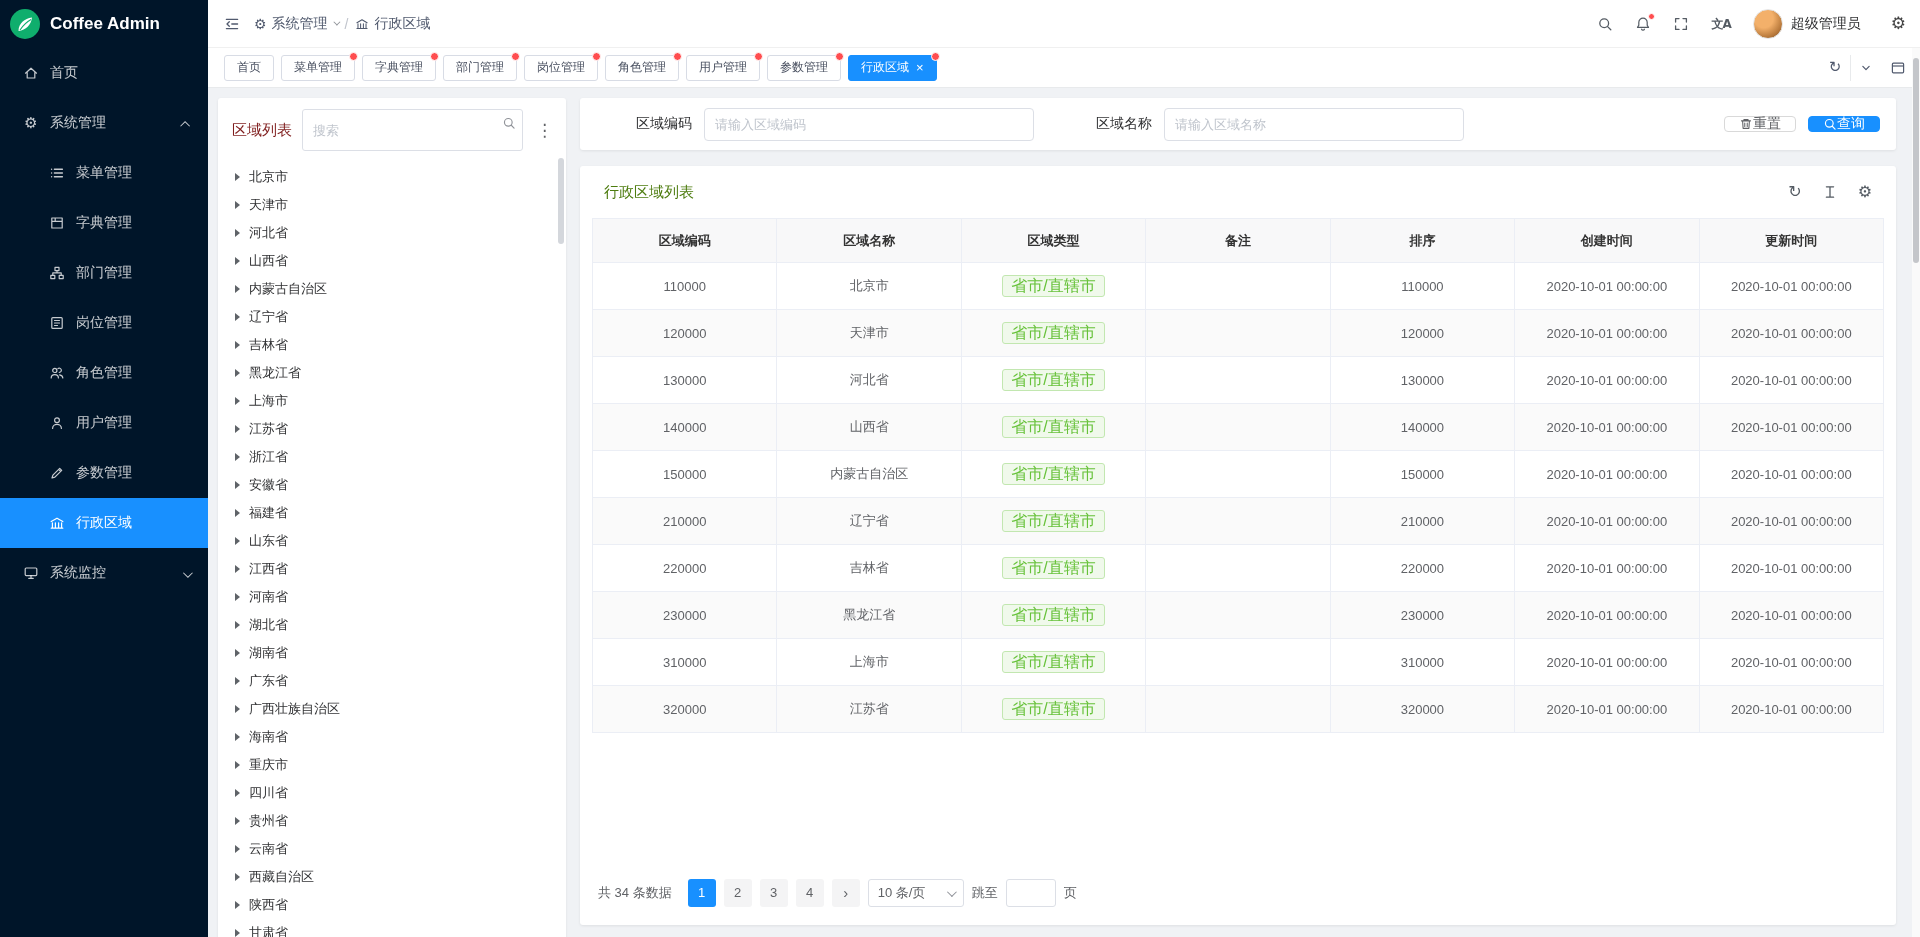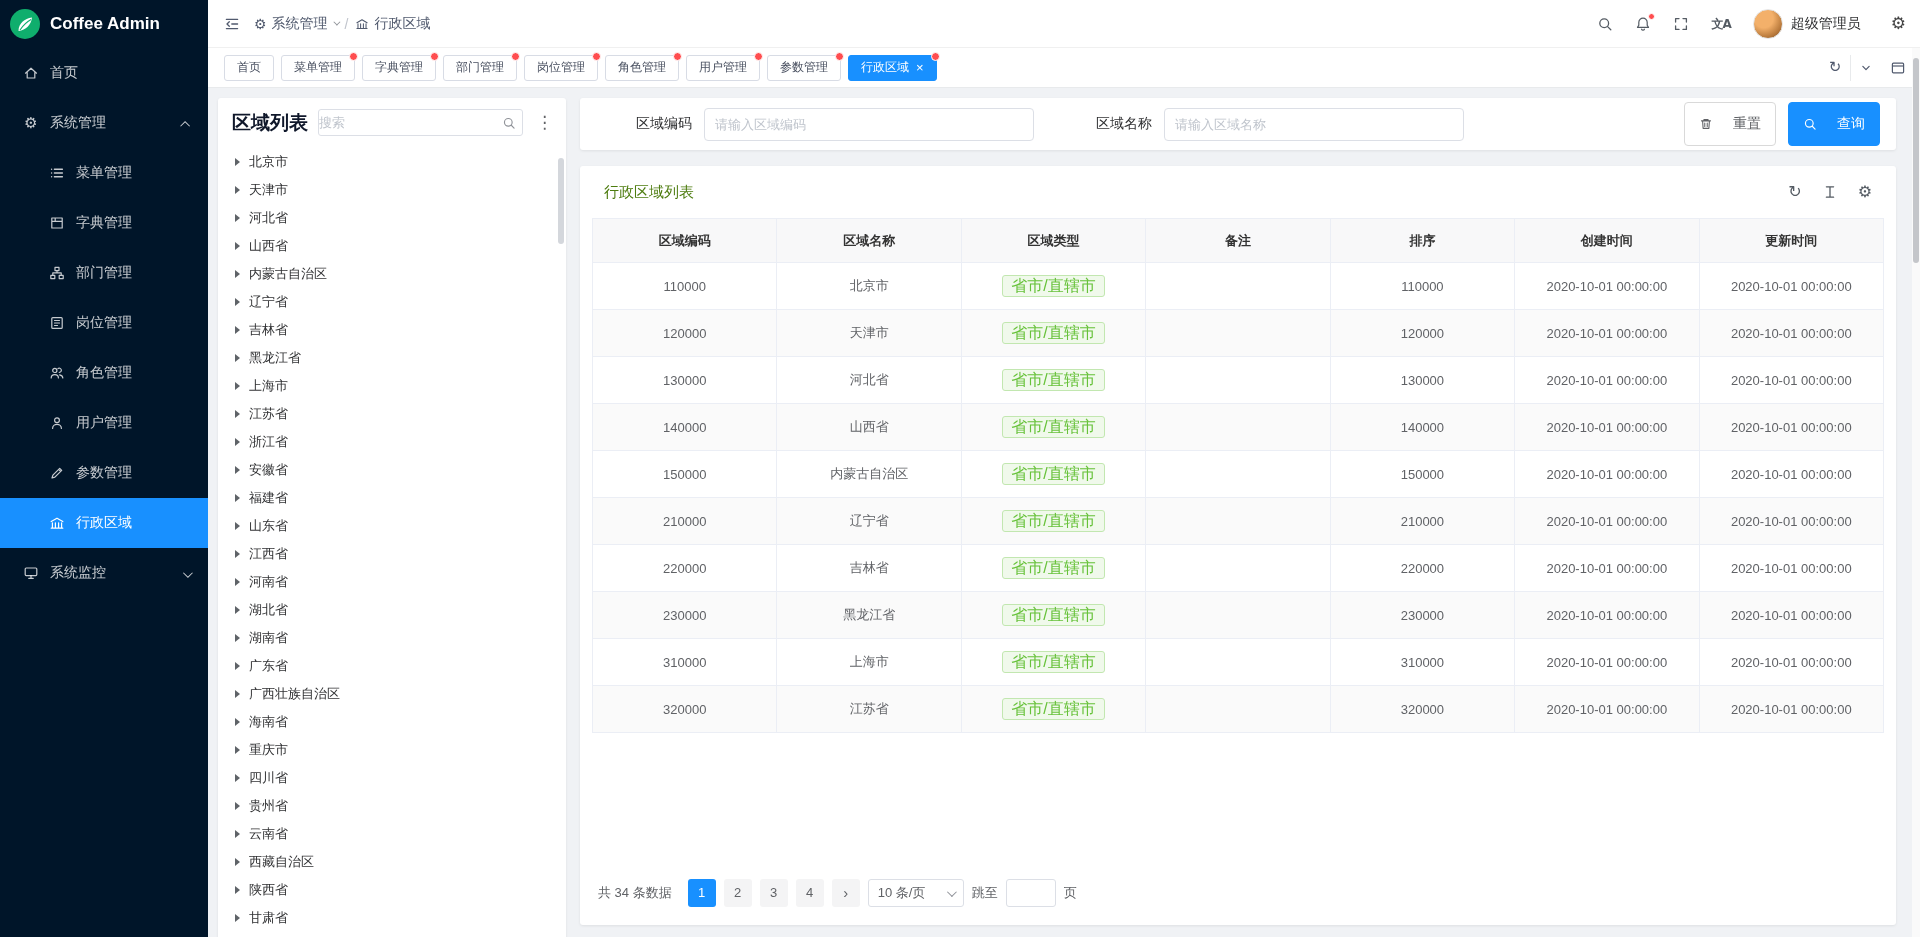--- a/index.html
+++ b/index.html
@@ -56,42 +56,42 @@
   .tool-corner{margin-left:10px;color:#515a6e;cursor:pointer;display:flex;align-items:center}
   .refresh-glyph{font-size:15px}
 
   
   .content{flex:1;display:flex;padding:10px 24px 0 10px;gap:14px;overflow:hidden}
   .card{background:#fff;border-radius:3px;box-shadow:0 1px 3px rgba(0,0,0,.08)}
 
   
   .tree-card{width:348px;flex-shrink:0;position:relative;overflow:hidden;height:calc(100% + 40px)}
   .tree-head{display:flex;align-items:center;padding:11px 10px 9px 14px;gap:10px}
-  .tree-title{font-size:19px;font-weight:bold;white-space:nowrap;color:#0f172a}
+  .tree-title{font-size:15px;font-weight:normal;white-space:nowrap;color:#7f1d1d}
   .tree-search{flex:1;position:relative}
-  .tree-search input{width:100%;height:27px;border:1px solid #dcdfe6;border-radius:3px;padding:0 28px 0 0;font-size:13px;color:#303133;outline:none}
+  .tree-search input{width:100%;height:42px;border:1px solid #dcdfe6;border-radius:3px;padding:0 28px 0 10px;font-size:13px;color:#303133;outline:none}
   .tree-search input::placeholder{color:#bfc4cc}
   .tree-search .s-ic{position:absolute;right:7px;top:7px;color:#909399}
   .dots{color:#606266;font-size:17px;padding:0 3px;cursor:pointer}
   .tree-list{padding:3px 0}
   .tree-item{height:28px;display:flex;align-items:center;padding-left:17px;cursor:pointer;font-size:13px;color:#303133}
   .tcaret{width:0;height:0;border-left:5px solid #5f6368;border-top:4px solid transparent;border-bottom:4px solid transparent;margin-right:9px;flex-shrink:0}
   .tree-scroll{position:absolute;right:2px;top:60px;width:6px;height:86px;border-radius:3px;background:#d4d7dc;cursor:pointer}
 
   
   .right-col{flex:1;display:flex;flex-direction:column;min-width:0}
   .filter-card{height:52px;display:flex;align-items:center;padding:0 16px;flex-shrink:0}
   .fgroup{display:flex;align-items:center;margin-left:40px}
   .fgroup.second{margin-left:62px}
   .fgroup label{font-size:14px;color:#303133;margin-right:12px;white-space:nowrap}
   .fgroup input{width:330px;height:33px;border:1px solid #dcdfe6;border-radius:4px;padding:0 10px;font-size:13px;color:#303133;outline:none}
   .fgroup.second input{width:300px}
   .fgroup input::placeholder{color:#bfc4cc}
   .fbtns{margin-left:auto;display:flex;align-items:center}
-  .btn{height:44px;border-radius:4px;display:inline-flex;align-items:center;gap:20px;padding:0 14px;font-size:14px;cursor:pointer}
+  .btn{height:16px;border-radius:4px;display:inline-flex;align-items:center;gap:0;padding:0 14px;font-size:14px;cursor:pointer}
   .btn-plain{background:#fff;border:1px solid #d9d9d9;color:#606266}
   .btn-primary{background:#1890ff;border:1px solid #1890ff;color:#fff;margin-left:12px}
 
   
   .table-card{margin-top:16px;margin-bottom:12px;flex:1;display:flex;flex-direction:column;padding:0 12px;overflow:hidden}
   .tc-head{height:52px;display:flex;align-items:center;padding:0 12px;flex-shrink:0}
   .tc-title{font-size:15px;font-weight:normal;color:#4d7c0f}
   .tc-tools{margin-left:auto;display:flex;align-items:center;gap:20px;color:#545b63}
   .tc-tools .glyph{font-size:16px;cursor:pointer}
   .tc-tool{cursor:pointer;display:flex;align-items:center}

